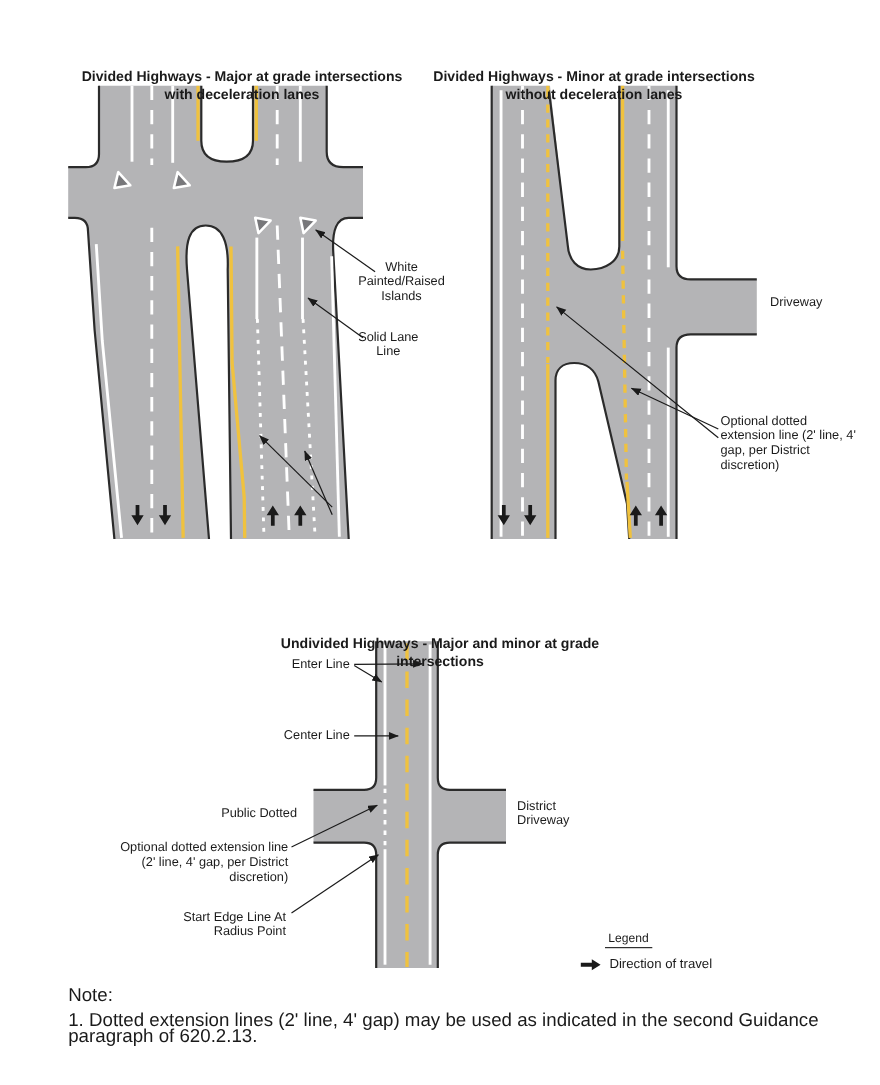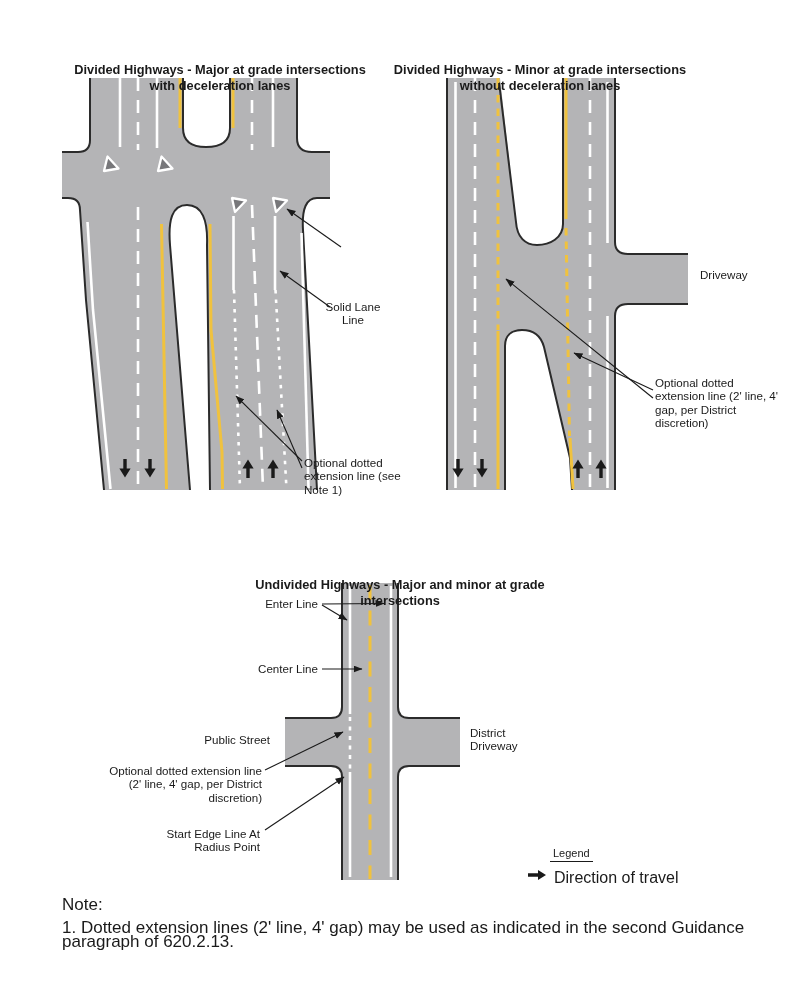--- a/index.html
+++ b/index.html
@@ -5,21 +5,21 @@
   html,body{margin:0;padding:0;background:#ffffff;}
   body{width:800px;height:986px;font-family:"Liberation Sans",sans-serif;color:#1a1a1a;}
   #page{position:relative;width:800px;height:986px;overflow:hidden;background:#ffffff;}
   #roads{position:absolute;left:0;top:0;}
   .title{position:absolute;font-weight:bold;font-size:12.8px;line-height:16px;text-align:center;margin-top:34px;}
   .lbl{position:absolute;font-size:11.6px;line-height:13.4px;}
   .c{text-align:center}
   .r{text-align:right}
   .legend-title{position:absolute;font-size:11px;}
   .legend-title span{display:inline-block;border-bottom:1.2px solid #1a1a1a;padding:0 3px 2px 3px;}
-  .legend-item{position:absolute;display:flex;align-items:flex-start;gap:7px;font-size:16px;}
+  .legend-item{position:absolute;display:flex;align-items:flex-end;gap:7px;font-size:12px;}
   .note{position:absolute;font-size:17px;line-height:14px;}
   .road{fill:#b4b4b6;}
   .edge{fill:none;stroke:#2b2b2b;stroke-width:2;}
   .wline{fill:none;stroke:#ffffff;stroke-width:2.6;}
   .yline{fill:none;stroke:#f0c23e;stroke-width:3;}
   .leader{fill:none;stroke:#1a1a1a;stroke-width:1.1;}
   .island{fill:#77777a;stroke:#ffffff;stroke-width:2.3;stroke-linejoin:round;}
   .tarrow{fill:#1a1a1a;}
 </style>
 </head>
@@ -134,29 +134,29 @@
       <path class="leader" d="M 322,669 L 362,669" marker-end="url(#ah)"></path>
       <path class="leader" d="M 265,770 L 343,732" marker-end="url(#ah)"></path>
       <path class="leader" d="M 265,830 L 344,777" marker-end="url(#ah)"></path>
     </g>
   </svg>
 
   <div class="title" style="left:70px;top:28px;width:300px">Divided Highways - Major at grade intersections with deceleration lanes</div>
   <div class="title" style="left:250px;top:543px;width:300px">Undivided Highways - Major and minor at grade intersections</div>
   <div class="title" style="left:385px;top:28px;width:310px">Divided Highways - Minor at grade intersections without deceleration lanes</div>
 
+  <div class="lbl c" style="left:319px;top:236px;width:92px">White Painted/Raised Islands</div>
   <div class="lbl c" style="left:322px;top:300px;width:62px">Solid Lane Line</div>
-  <div class="lbl" style="left:304px;top:456px;width:102px">Optional dotted extension line (see Note 1)</div>
 
   <div class="lbl" style="left:700px;top:268px;width:70px">Driveway</div>
   <div class="lbl" style="left:655px;top:376px;width:124px">Optional dotted extension line (2' line, 4' gap, per District discretion)</div>
 
   <div class="lbl r" style="left:238px;top:597px;width:80px">Enter Line</div>
   <div class="lbl r" style="left:230px;top:662px;width:88px">Center Line</div>
-  <div class="lbl r" style="left:190px;top:733px;width:80px">Public Street</div>
+  <div class="lbl r" style="left:190px;top:733px;width:80px">Public Dotted</div>
   <div class="lbl" style="left:470px;top:726px;width:72px">District Driveway</div>
   <div class="lbl r" style="left:102px;top:764px;width:160px">Optional dotted extension line (2' line, 4' gap, per District discretion)</div>
   <div class="lbl r" style="left:130px;top:827px;width:130px">Start Edge Line At Radius Point</div>
 
   <div class="legend-title" style="left:550px;top:847px;width:74px">
     <span>Legend</span>
   </div>
   <div class="legend-item" style="left:527px;top:869px">
     <svg width="20" height="12" viewBox="0 0 20 12">
       <path d="M1,4.2 H11 V1 L19,6 L11,11 V7.8 H1 Z" fill="#1a1a1a"></path>

